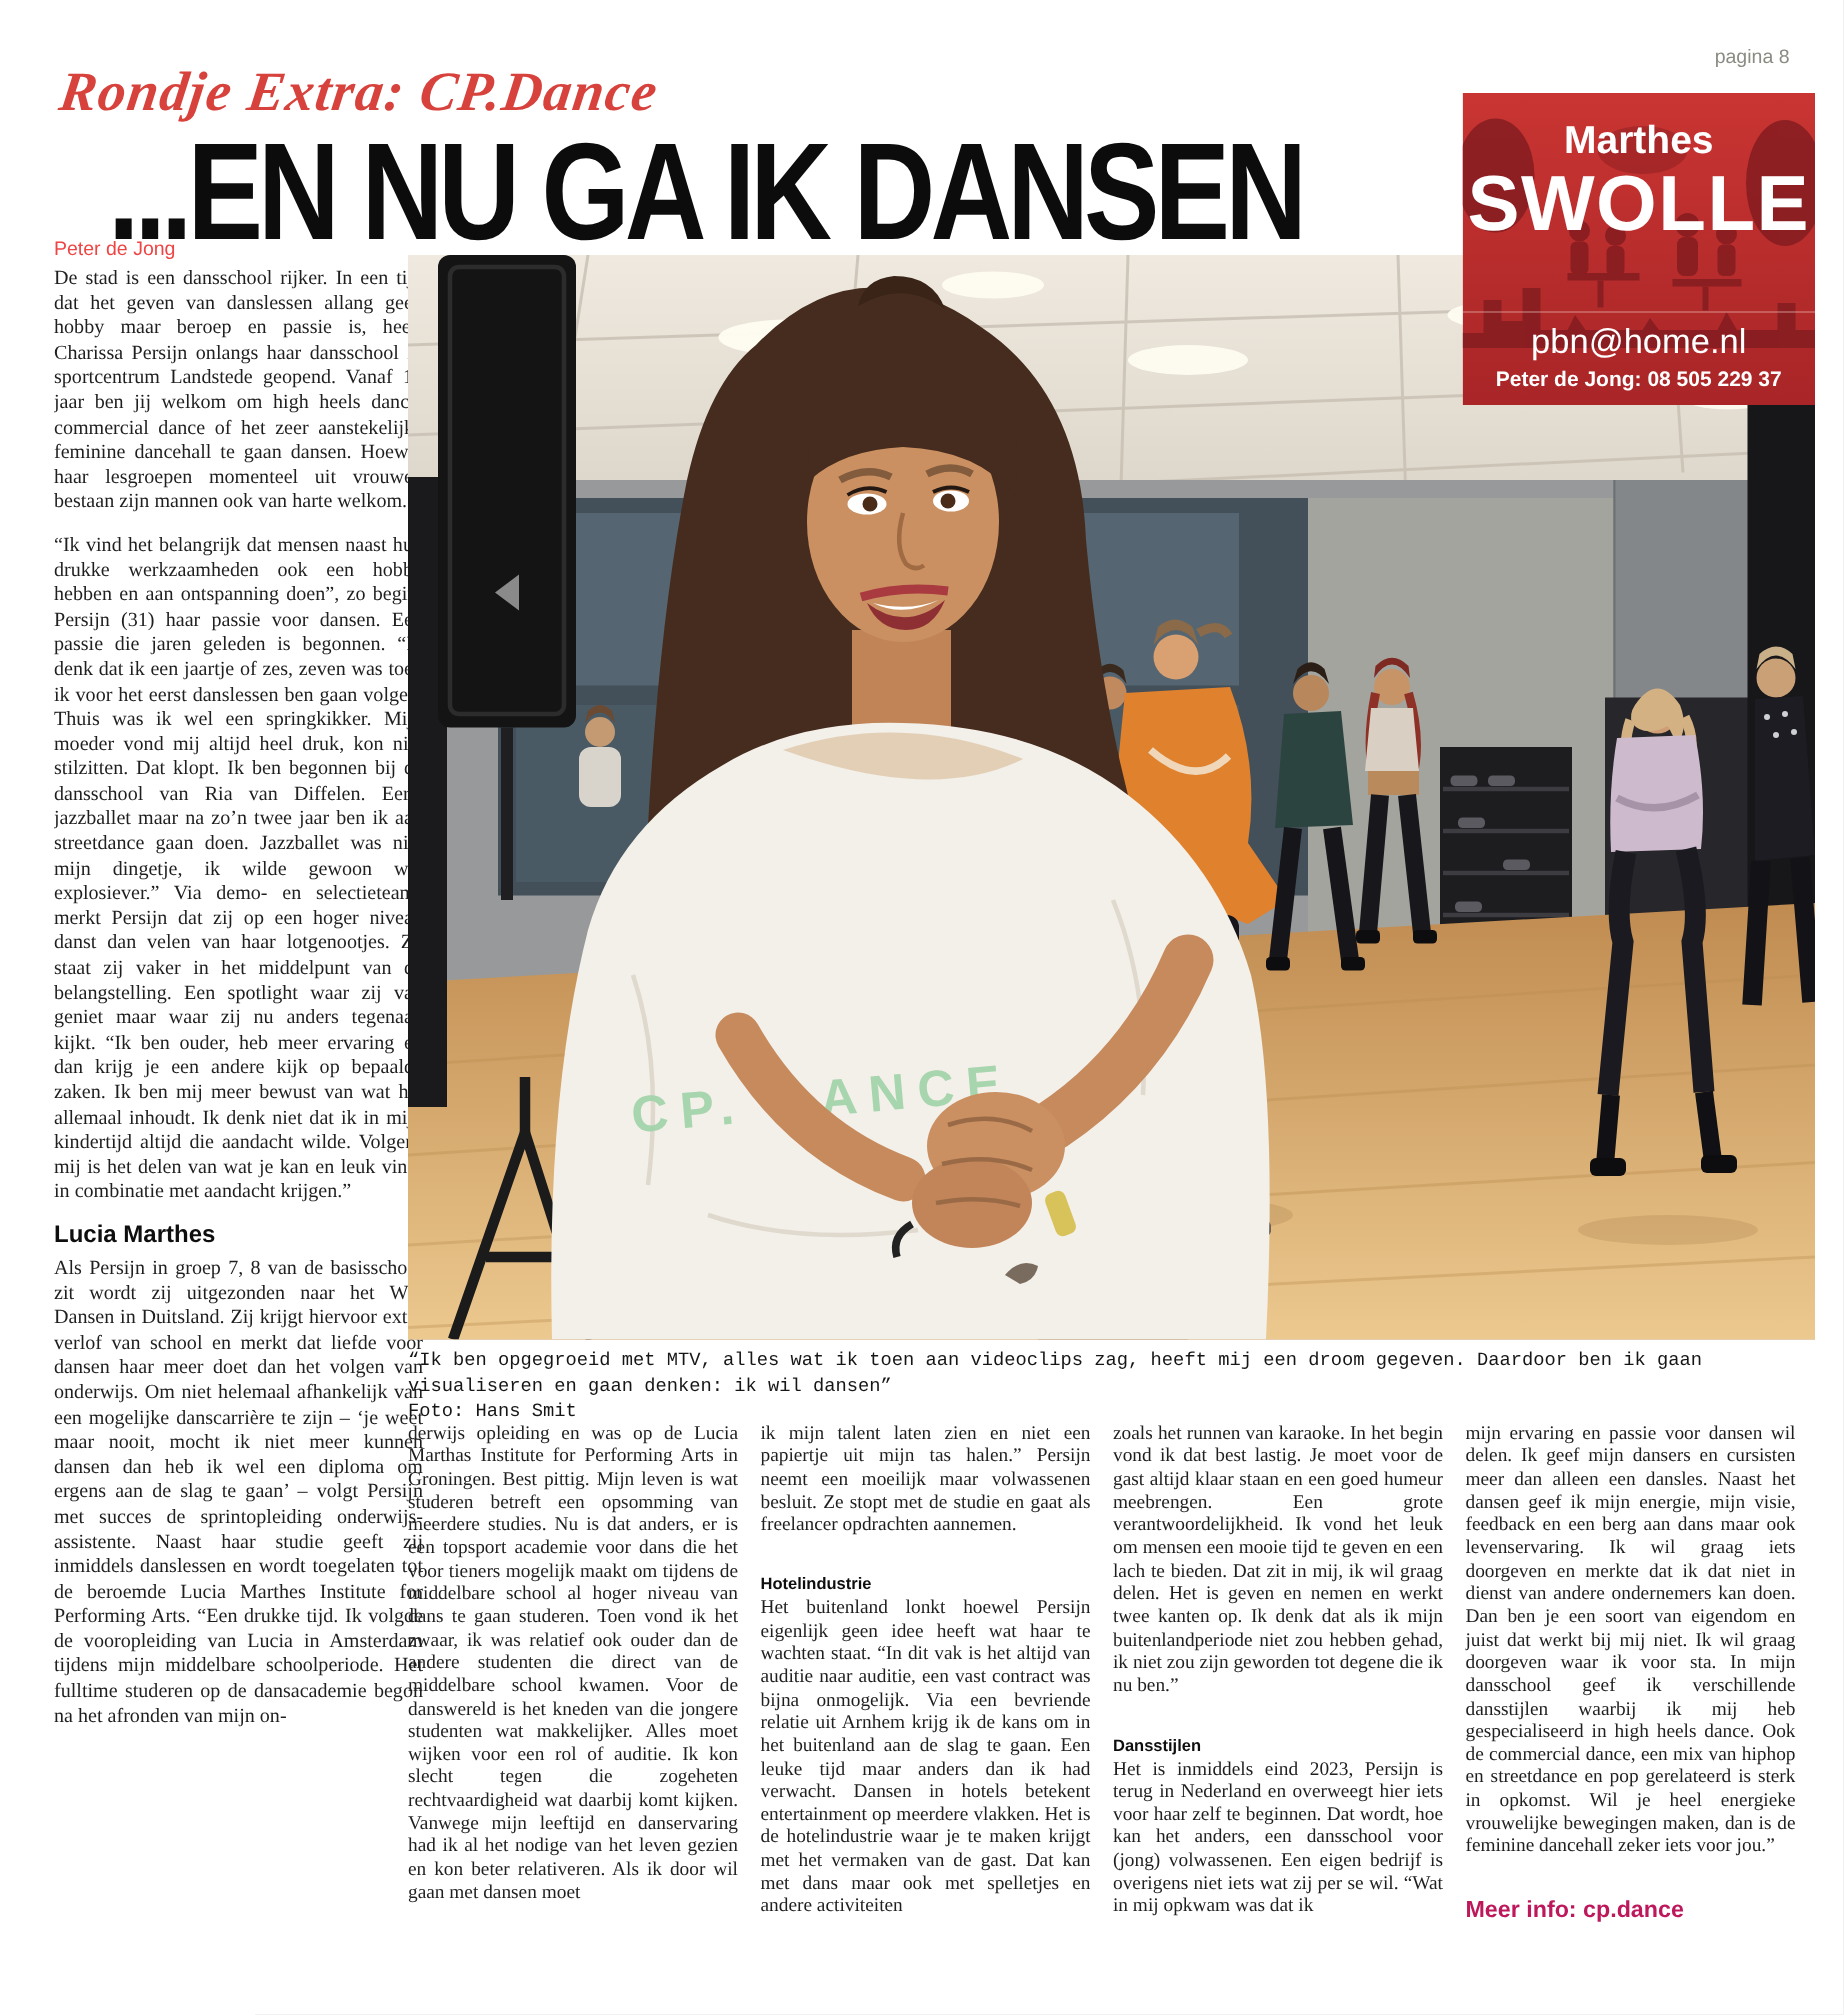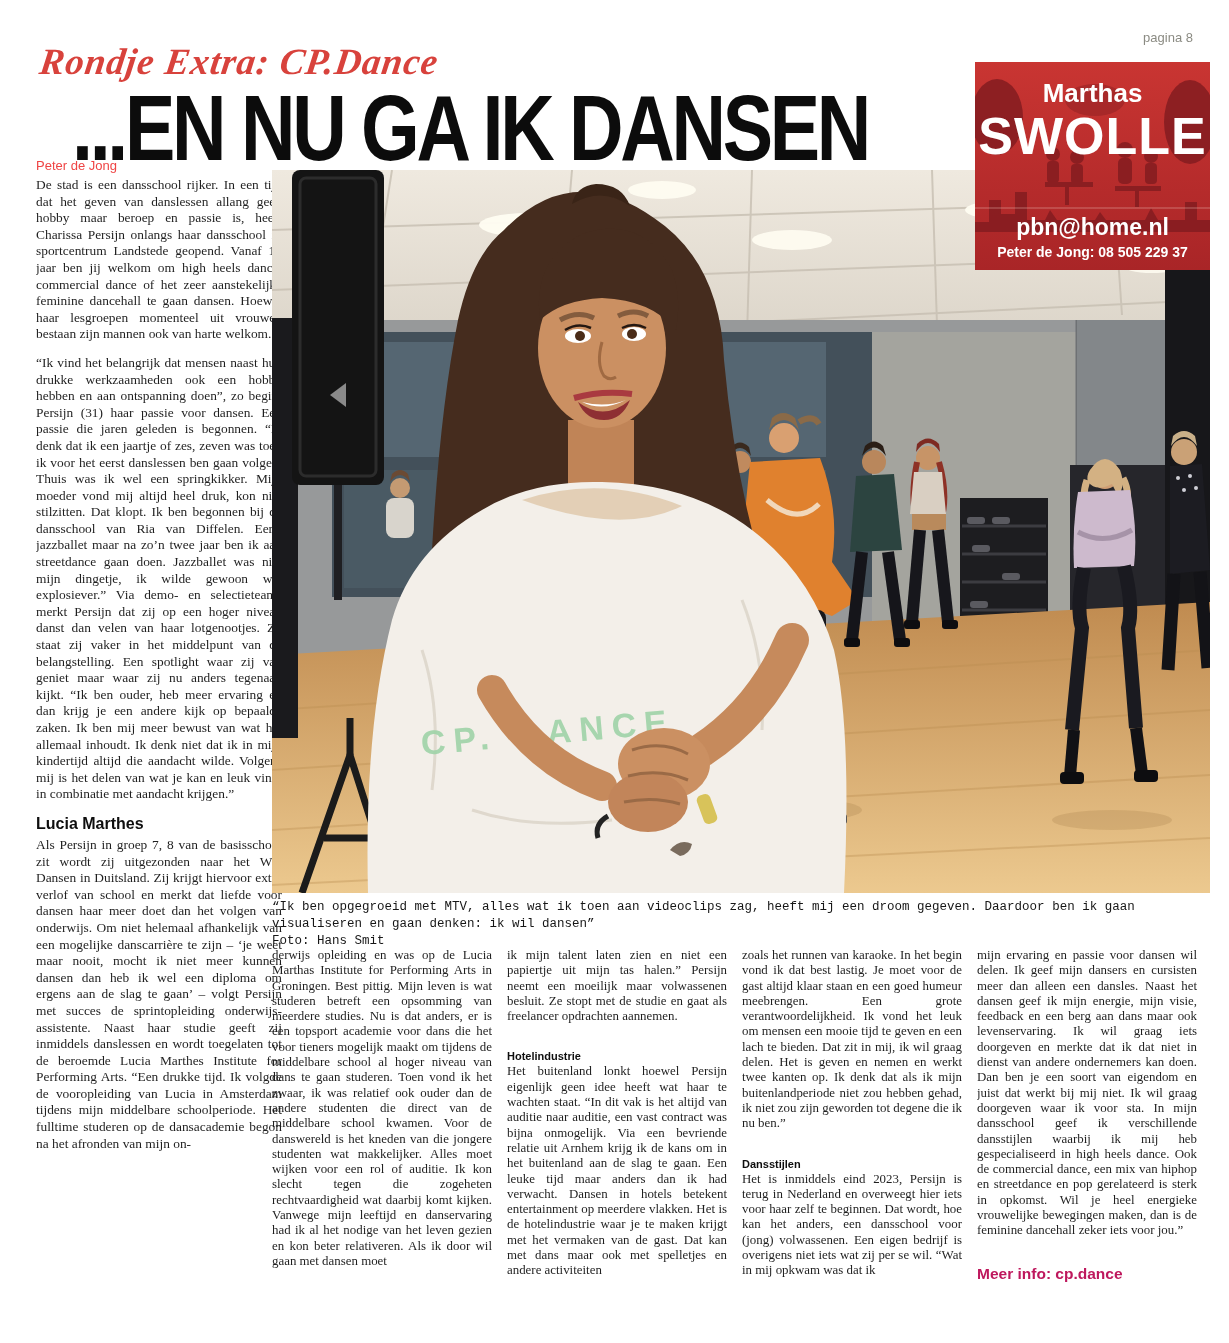--- a/index.html
+++ b/index.html
@@ -13,21 +13,21 @@
           transform:skewX(-8deg);letter-spacing:1px;white-space:nowrap;}
   .headline{position:absolute;left:72px;top:82px;font-family:"Liberation Sans",sans-serif;
             font-weight:700;font-size:92px;line-height:1;color:#0c0c0c;letter-spacing:-4px;
             transform:scaleX(0.82);transform-origin:left top;white-space:nowrap;}
   
   .promo{position:absolute;left:975px;top:62px;width:235px;height:208px;overflow:hidden;
          font-family:"Liberation Sans",sans-serif;color:#fff;z-index:5;}
   .promo svg{position:absolute;inset:0;}
   .promo .t1{position:absolute;top:16px;width:100%;text-align:center;font-weight:700;font-size:26px;}
   .promo .t2{position:absolute;top:44px;width:100%;text-align:center;font-weight:700;font-size:52px;letter-spacing:1px;}
-  .promo .em{position:absolute;top:152px;width:100%;text-align:center;font-weight:700;font-size:23px;}
+  .promo .em{position:absolute;top:152px;width:100%;text-align:center;font-weight:400;font-size:23px;}
   .promo .ph{position:absolute;top:182px;width:100%;text-align:center;font-weight:700;font-size:14px;}
   
   .leftcol{position:absolute;left:36px;top:158px;width:246px;height:1185px;overflow:hidden;}
   .byline{font-family:"Liberation Sans",sans-serif;font-size:13px;color:#ef4444;margin:0 0 4px 0;}
   .leftcol p.body{font-size:13.4px;line-height:16.6px;text-align:justify;margin:0 0 12px 0;}
   .subhead{font-family:"Liberation Sans",sans-serif;font-weight:700;font-size:16px;color:#0e0e0e;
            margin:2px 0 4px 0;}
   
   .photo{position:absolute;left:272px;top:170px;width:938px;height:723px;overflow:hidden;background:#caa06a;}
   
@@ -73,21 +73,21 @@
         <circle cx="150" cy="88" r="8"></circle>
           <rect x="143" y="96" width="14" height="26" rx="5"></rect>
         <circle cx="176" cy="94" r="7"></circle>
           <rect x="170" y="101" width="12" height="21" rx="4"></rect>
         <rect x="140" y="124" width="46" height="5"></rect>
           <rect x="160" y="129" width="4" height="16"></rect>
         <path d="M0,160 L14,160 L14,138 L26,138 L26,152 L40,152 L40,130 L52,130 L52,158 L70,158 L75,148 L82,158 L120,158 L125,150 L131,158 L170,158 L176,146 L183,158 L210,158 L210,140 L222,140 L222,158 L235,158 L235,170 L0,170 Z"></path>
       </g>
       <path d="M0,146 L235,146" stroke="#e9b6ae" stroke-width="1" opacity="0.5"></path>
     </svg>
-    <div class="t1">Marthas</div>
+    <div class="t1">Marthes</div>
     <div class="t2">SWOLLE</div>
     <div class="em">pbn@home.nl</div>
     <div class="ph">Peter de Jong: 08 505 229 37</div>
   </div>
 
   <div class="leftcol">
     <p class="byline">Peter de Jong</p>
     <p class="body">De stad is een dansschool rijker. In een tijd dat het geven van danslessen allang geen hobby maar beroep en passie is, heeft Charissa Persijn onlangs haar dansschool in sportcentrum Landstede geopend. Vanaf 17 jaar ben jij welkom om high heels dance, commercial dance of het zeer aanstekelijke feminine dancehall te gaan dansen. Hoewel haar lesgroepen momenteel uit vrouwen bestaan zijn mannen ook van harte welkom.</p>
     <p class="body">“Ik vind het belangrijk dat mensen naast hun drukke werkzaamheden ook een hobby hebben en aan ontspanning doen”, zo begint Persijn (31) haar passie voor dansen. Een passie die jaren geleden is begonnen. “Ik denk dat ik een jaartje of zes, zeven was toen ik voor het eerst danslessen ben gaan volgen. Thuis was ik wel een springkikker. Mijn moeder vond mij altijd heel druk, kon niet stilzitten. Dat klopt. Ik ben begonnen bij de dansschool van Ria van Diffelen. Eerst jazzballet maar na zo’n twee jaar ben ik aan streetdance gaan doen. Jazzballet was niet mijn dingetje, ik wilde gewoon wat explosiever.” Via demo- en selectieteams merkt Persijn dat zij op een hoger niveau danst dan velen van haar lotgenootjes. Zo staat zij vaker in het middelpunt van de belangstelling. Een spotlight waar zij van geniet maar waar zij nu anders tegenaan kijkt. “Ik ben ouder, heb meer ervaring en dan krijg je een andere kijk op bepaalde zaken. Ik ben mij meer bewust van wat het allemaal inhoudt. Ik denk niet dat ik in mijn kindertijd altijd die aandacht wilde. Volgens mij is het delen van wat je kan en leuk vindt in combinatie met aandacht krijgen.”</p>
     <p class="subhead">Lucia Marthes</p>

